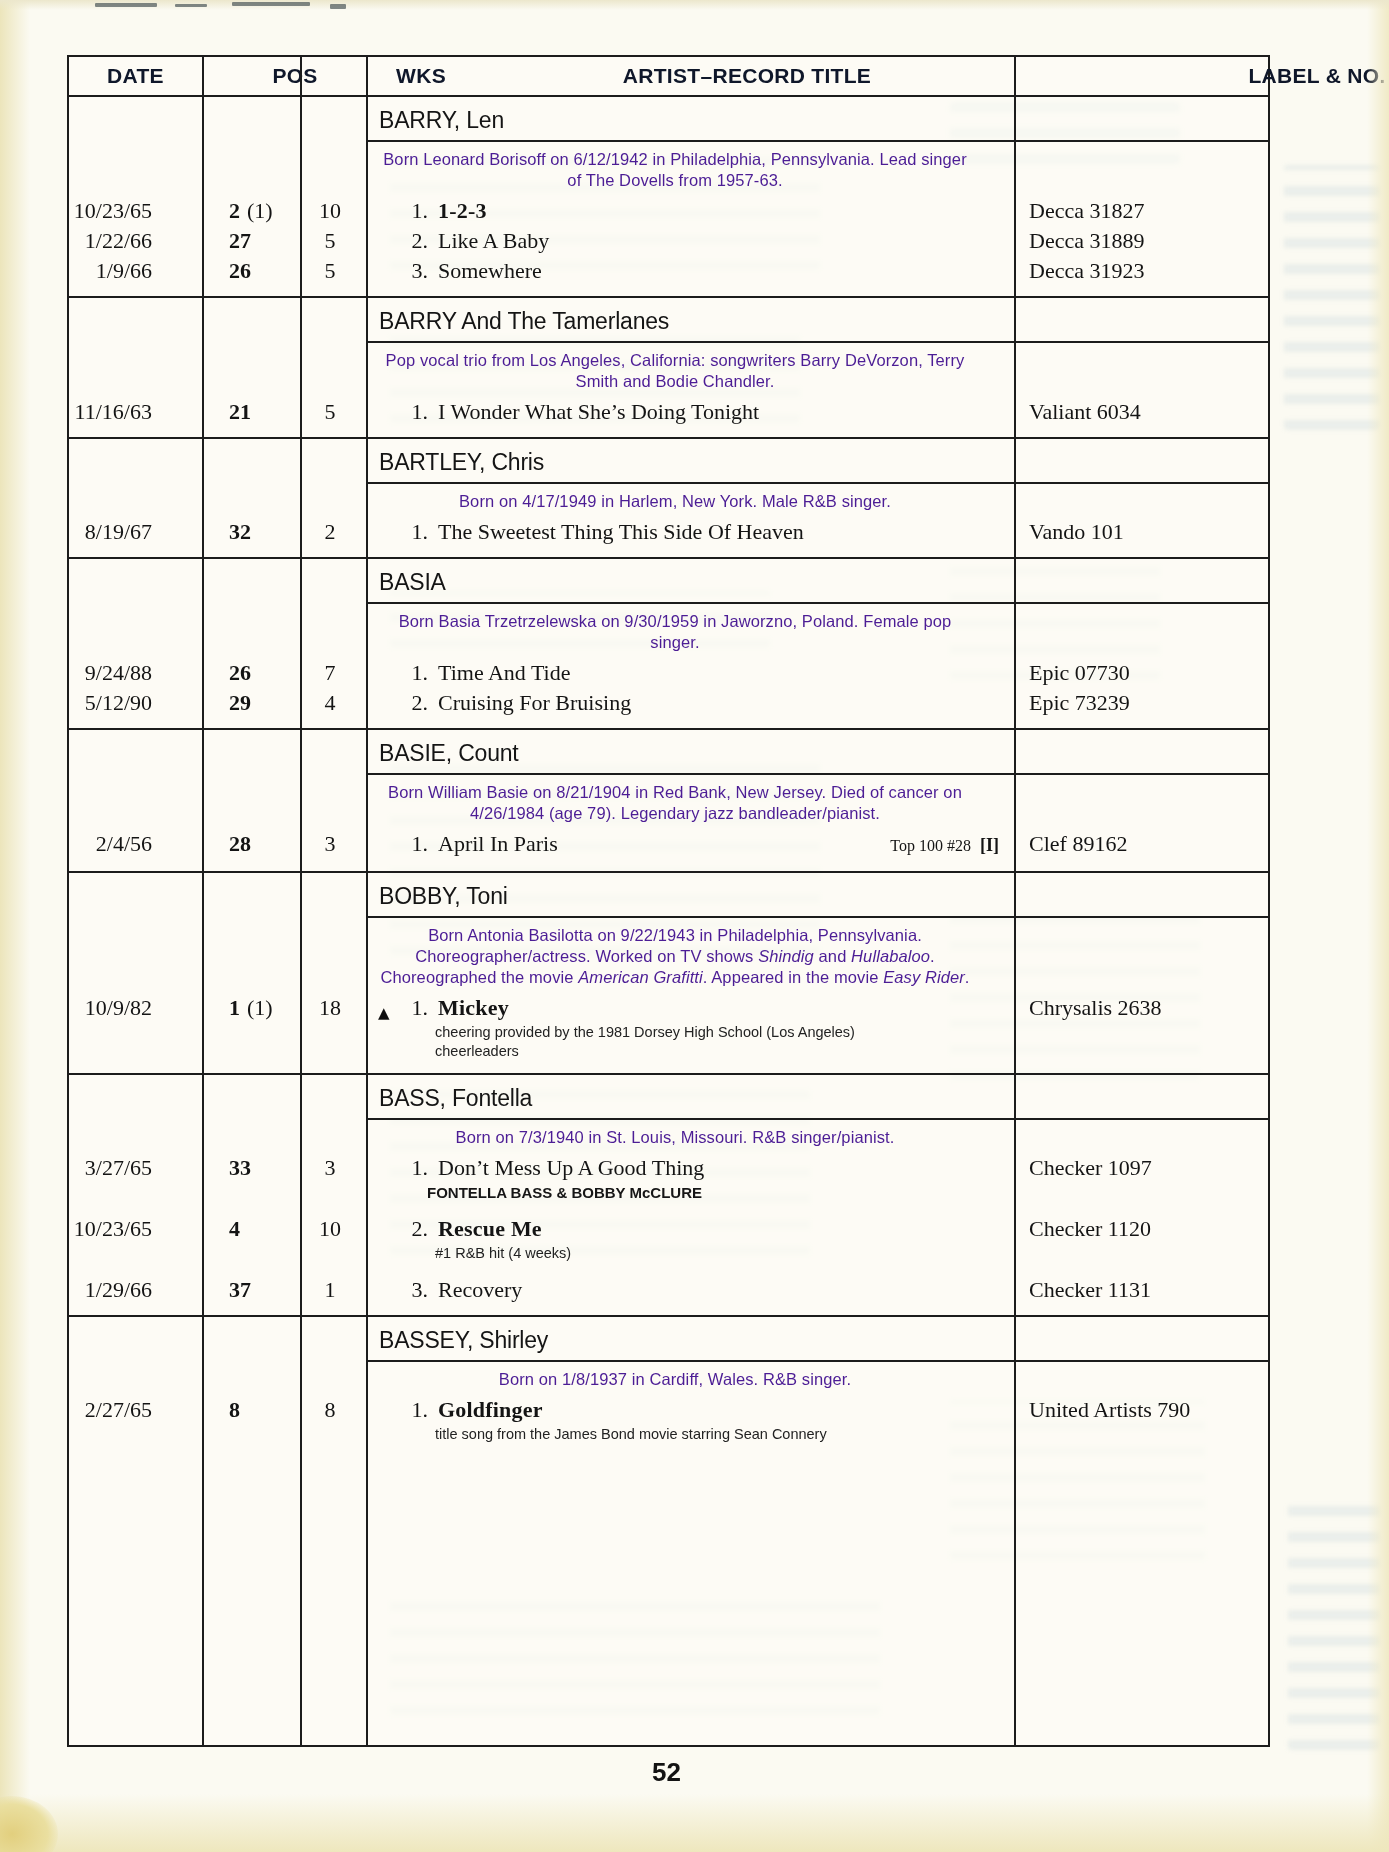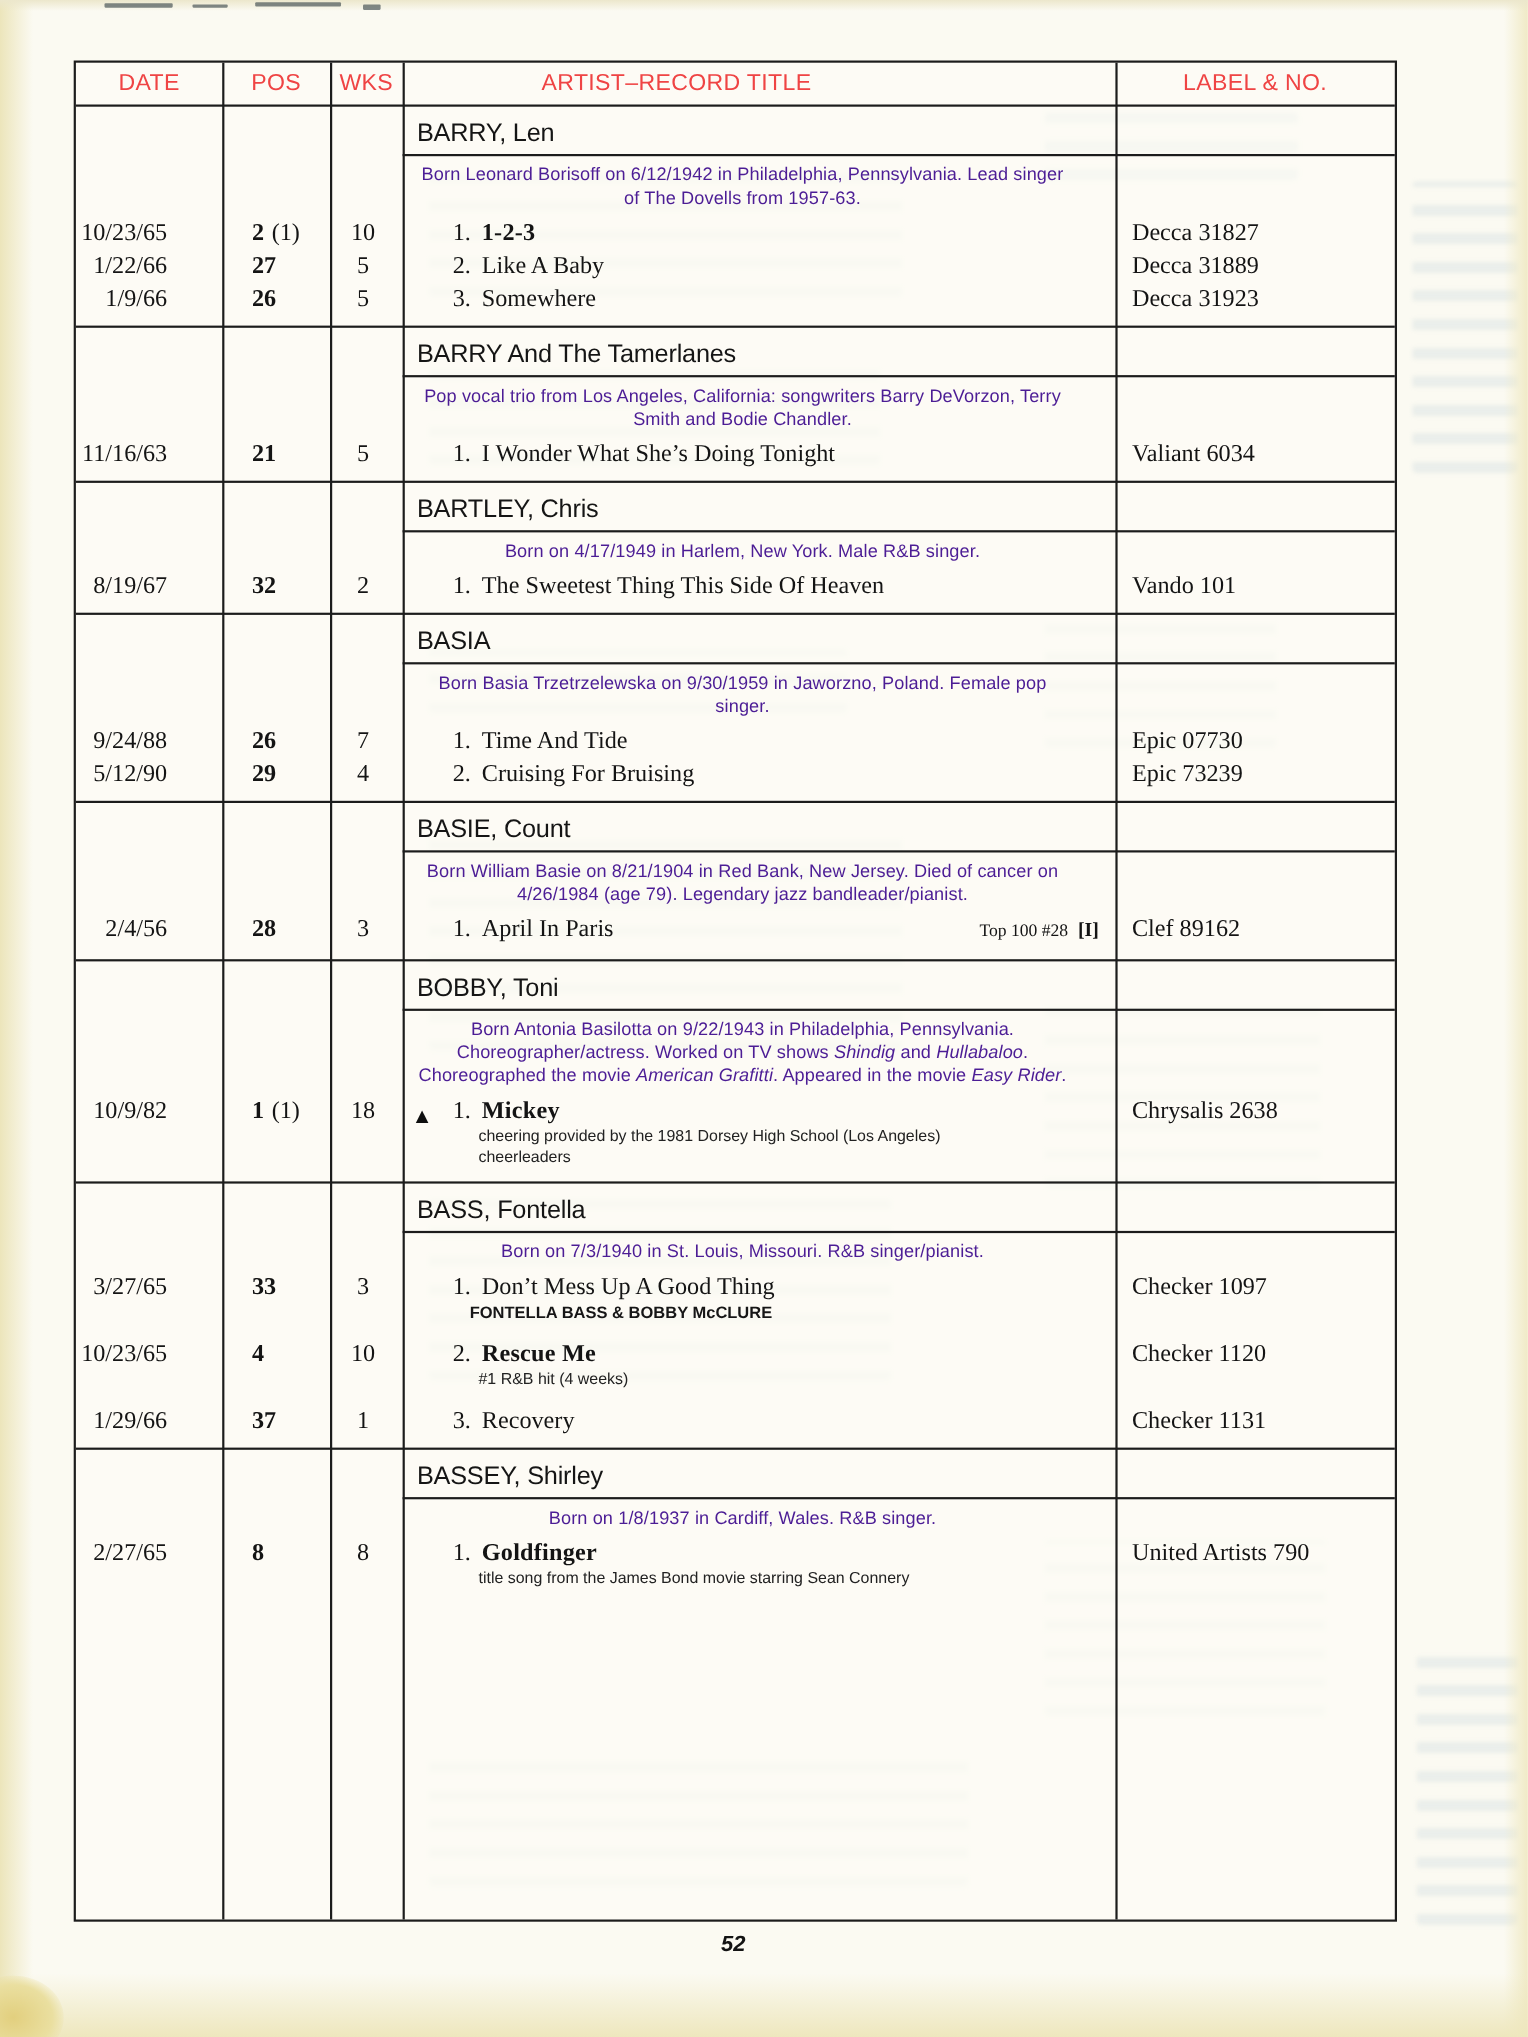--- a/index.html
+++ b/index.html
@@ -39,21 +39,21 @@
   
   .chart-table{
     position:absolute;left:67px;top:55px;width:1199px;height:1688px;
     border:2.5px solid #1c1c1c;background:rgba(253,252,246,.65);z-index:2;
   }
   .vline{position:absolute;top:0;bottom:0;width:2px;background:#1c1c1c;z-index:3;}
   .vline.v1{left:133px;} .vline.v2{left:231px;} .vline.v3{left:297px;} .vline.v4{left:945px;}
   .thead{
     height:38px;display:grid;grid-template-columns:133px 98px 66px 648px 254px;
     align-items:center;border-bottom:2.5px solid #1c1c1c;
-    font-weight:normal;font-size:21px;letter-spacing:.3px;color:#ef4444;
+    font-weight:bold;font-size:21px;letter-spacing:.3px;color:#0f172a;gap:44px;
   }
   .th{text-align:center;}
   .th-artist{padding-right:150px;}
   .tbody{display:flex;flex-direction:column;height:calc(100% - 40.5px);}
   .section{border-bottom:2.5px solid #1c1c1c;padding:6px 0 10px;}
   .section:last-child{border-bottom:none;flex:1;}
   .artist-name{
     margin:4px 0 0 310px;font-size:23px;font-weight:normal;letter-spacing:-.2px;
     color:#151515;font-family:"Liberation Sans",sans-serif;
   }
@@ -86,21 +86,21 @@
     margin:0 0 2px 358px;font-weight:bold;font-size:15px;line-height:19px;color:#161616;
     font-family:"Liberation Sans",sans-serif;
   }
   .note{
     margin:0 0 2px 366px;max-width:460px;font-size:14.5px;line-height:19px;color:#222;
     font-family:"Liberation Sans",sans-serif;
   }
   .subcredit + .song-row,.note + .song-row{margin-top:12px;}
   .pagenum{
     position:absolute;left:67px;top:1757px;width:1199px;text-align:center;
-    font-weight:bold;font-size:20px;color:#131313;z-index:2;font-style:italic;
+    font-weight:bold;font-size:26px;color:#131313;z-index:2;
   }
 </style>
 </head>
 <body>
 
 <div class="screen">
 
   <div class="edge edge-left"></div>
   <div class="edge edge-right"></div>
   <div class="edge edge-bottom"></div>

